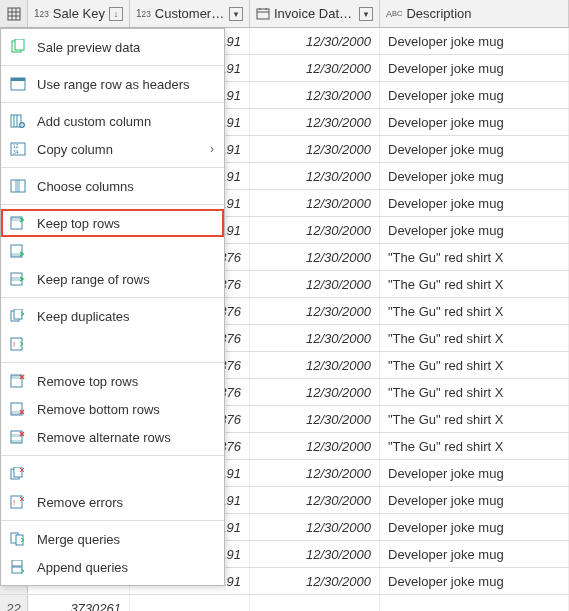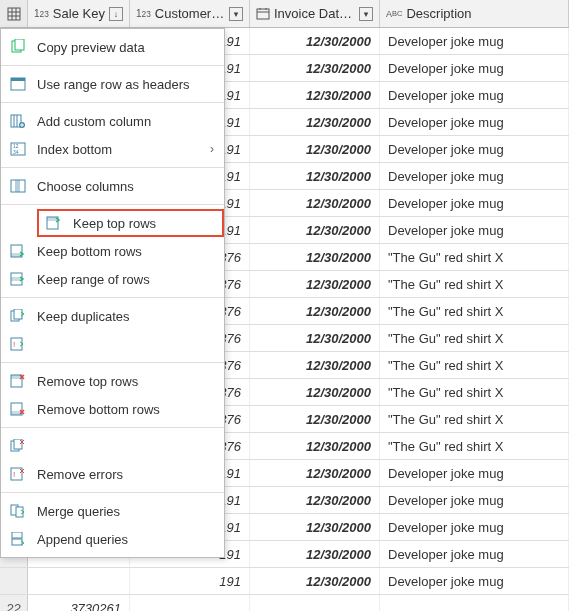--- a/index.html
+++ b/index.html
@@ -86,21 +86,21 @@
     display: flex;
     align-items: center;
     overflow: hidden;
     white-space: nowrap;
   }
   .cell.num { justify-content: flex-end; font-style: italic; }
   .cell.date { justify-content: flex-end; font-style: italic; }
   .cell.txt { justify-content: flex-start; }
   .c-salekey { width: 102px; }
   .c-custkey { width: 120px; }
-  .c-invdate  { width: 130px; font-weight: bold; }
+  .c-invdate  { width: 130px; }
   .c-desc     { flex: 1; text-align: right; }
   
   .menu {
     position: absolute;
     top: 28px;
     left: 0;
     width: 225px;
     background: #fff;
     border: 1px solid #bbb;
     box-shadow: 2px 2px 6px rgba(0,0,0,0.15);
@@ -111,21 +111,20 @@
     display: flex;
     align-items: center;
     height: 28px;
     padding: 0 10px 0 8px;
     gap: 10px;
     cursor: default;
   }
   .menu-item.highlight {
     outline: 2px solid #e74a33;
     outline-offset: -2px;
-    margin-left: 36px;
   }
   .menu-icon {
     width: 18px; height: 18px;
     display: inline-flex;
     align-items: center;
     justify-content: center;
   }
   .menu-label { flex: 1; white-space: nowrap; }
   .menu-sub {
     font-size: 12px;
@@ -338,21 +337,21 @@
   </div>
 
 <div class="menu">
   <div class="menu-item">
     <span class="menu-icon">
         <svg width="16" height="16" viewBox="0 0 16 16">
           <rect x="2" y="2" width="9" height="11" fill="none" stroke="#2b6"></rect>
           <rect x="5" y="0" width="9" height="11" fill="#fff" stroke="#2b6"></rect>
         </svg>
       </span>
-    <span class="menu-label">Copy preview data</span>
+    <span class="menu-label">Sale preview data</span>
   </div>
   <div class="menu-sep"></div>
   <div class="menu-item">
     <span class="menu-icon">
         <svg width="16" height="14" viewBox="0 0 16 14">
           <rect x="1" y="1" width="14" height="12" fill="none" stroke="#48a"></rect>
           <rect x="1" y="1" width="14" height="3" fill="#48a"></rect>
         </svg>
       </span>
     <span class="menu-label">Use range row as headers</span>
@@ -371,21 +370,21 @@
     <span class="menu-label">Add custom column</span>
   </div>
   <div class="menu-item">
     <span class="menu-icon">
         <svg width="16" height="14" viewBox="0 0 16 14">
           <rect x="1" y="1" width="14" height="12" fill="none" stroke="#48a"></rect>
           <text x="3" y="6" font-size="5" fill="#48a">12</text>
           <text x="3" y="12" font-size="5" fill="#48a">34</text>
         </svg>
       </span>
-    <span class="menu-label">Index bottom</span>
+    <span class="menu-label">Copy column</span>
     <span class="menu-sub">›</span>
   </div>
   <div class="menu-sep"></div>
   <div class="menu-item">
     <span class="menu-icon">
         <svg width="16" height="14" viewBox="0 0 16 14">
           <rect x="1" y="1" width="14" height="12" fill="none" stroke="#48a"></rect>
           <rect x="5" y="1" width="5" height="12" fill="#48a" opacity="0.4"></rect>
         </svg>
       </span>
@@ -403,21 +402,20 @@
     <span class="menu-label">Keep top rows</span>
   </div>
   <div class="menu-item">
     <span class="menu-icon">
         <svg width="16" height="14" viewBox="0 0 16 14">
           <rect x="1" y="1" width="11" height="12" fill="none" stroke="#48a"></rect>
           <rect x="1" y="9" width="11" height="4" fill="#48a" opacity="0.3"></rect>
           <path d="M10 8l3 2-3 2" fill="none" stroke="#2b6" stroke-width="1.5"></path>
         </svg>
       </span>
-    <span class="menu-label">Keep bottom rows</span>
   </div>
   <div class="menu-item">
     <span class="menu-icon">
         <svg width="16" height="14" viewBox="0 0 16 14">
           <rect x="1" y="1" width="11" height="12" fill="none" stroke="#48a"></rect>
           <rect x="1" y="5" width="11" height="4" fill="#48a" opacity="0.3"></rect>
           <path d="M10 5l3 2-3 2" fill="none" stroke="#2b6" stroke-width="1.5"></path>
         </svg>
       </span>
     <span class="menu-label">Keep range of rows</span>
@@ -456,20 +454,31 @@
   <div class="menu-item">
     <span class="menu-icon">
         <svg width="16" height="14" viewBox="0 0 16 14">
           <rect x="1" y="1" width="11" height="12" fill="none" stroke="#48a"></rect>
           <rect x="1" y="9" width="11" height="4" fill="#48a" opacity="0.3"></rect>
           <path d="M10 8l4 4M14 8l-4 4" stroke="#d44" stroke-width="1.5"></path>
         </svg>
       </span>
     <span class="menu-label">Remove bottom rows</span>
   </div>
+  <div class="menu-item">
+    <span class="menu-icon">
+        <svg width="16" height="14" viewBox="0 0 16 14">
+          <rect x="1" y="1" width="11" height="12" fill="none" stroke="#48a"></rect>
+          <rect x="1" y="4" width="11" height="3" fill="#48a" opacity="0.3"></rect>
+          <rect x="1" y="10" width="11" height="3" fill="#48a" opacity="0.3"></rect>
+          <path d="M10 2l4 4M14 2l-4 4" stroke="#d44" stroke-width="1.5"></path>
+        </svg>
+      </span>
+    <span class="menu-label">Remove alternate rows</span>
+  </div>
   <div class="menu-sep"></div>
   <div class="menu-item">
     <span class="menu-icon">
         <svg width="16" height="14" viewBox="0 0 16 14">
           <rect x="1" y="2" width="8" height="10" fill="none" stroke="#48a"></rect>
           <rect x="4" y="0" width="8" height="10" fill="#fff" stroke="#48a"></rect>
           <path d="M10 1l4 4M14 1l-4 4" stroke="#d44"></path>
         </svg>
       </span>
   </div>

